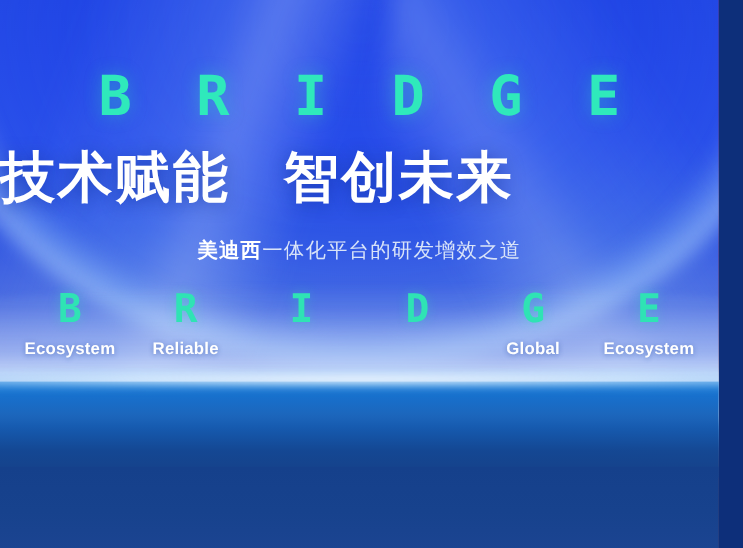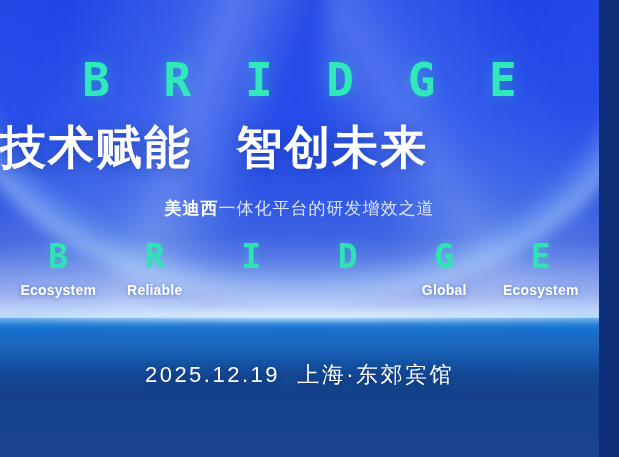--- a/index.html
+++ b/index.html
@@ -293,16 +293,15 @@
       <div class="acro">
         <div class="acro-letter">G</div>
         <div class="acro-word">Global</div>
       </div>
       <div class="acro">
         <div class="acro-letter">E</div>
         <div class="acro-word">Ecosystem</div>
       </div>
     </div>
 
-    <div class="eventline">2025.12.19  上海·东郊宾馆</div>
 
   </div>
 </div>
 
 </body></html>

